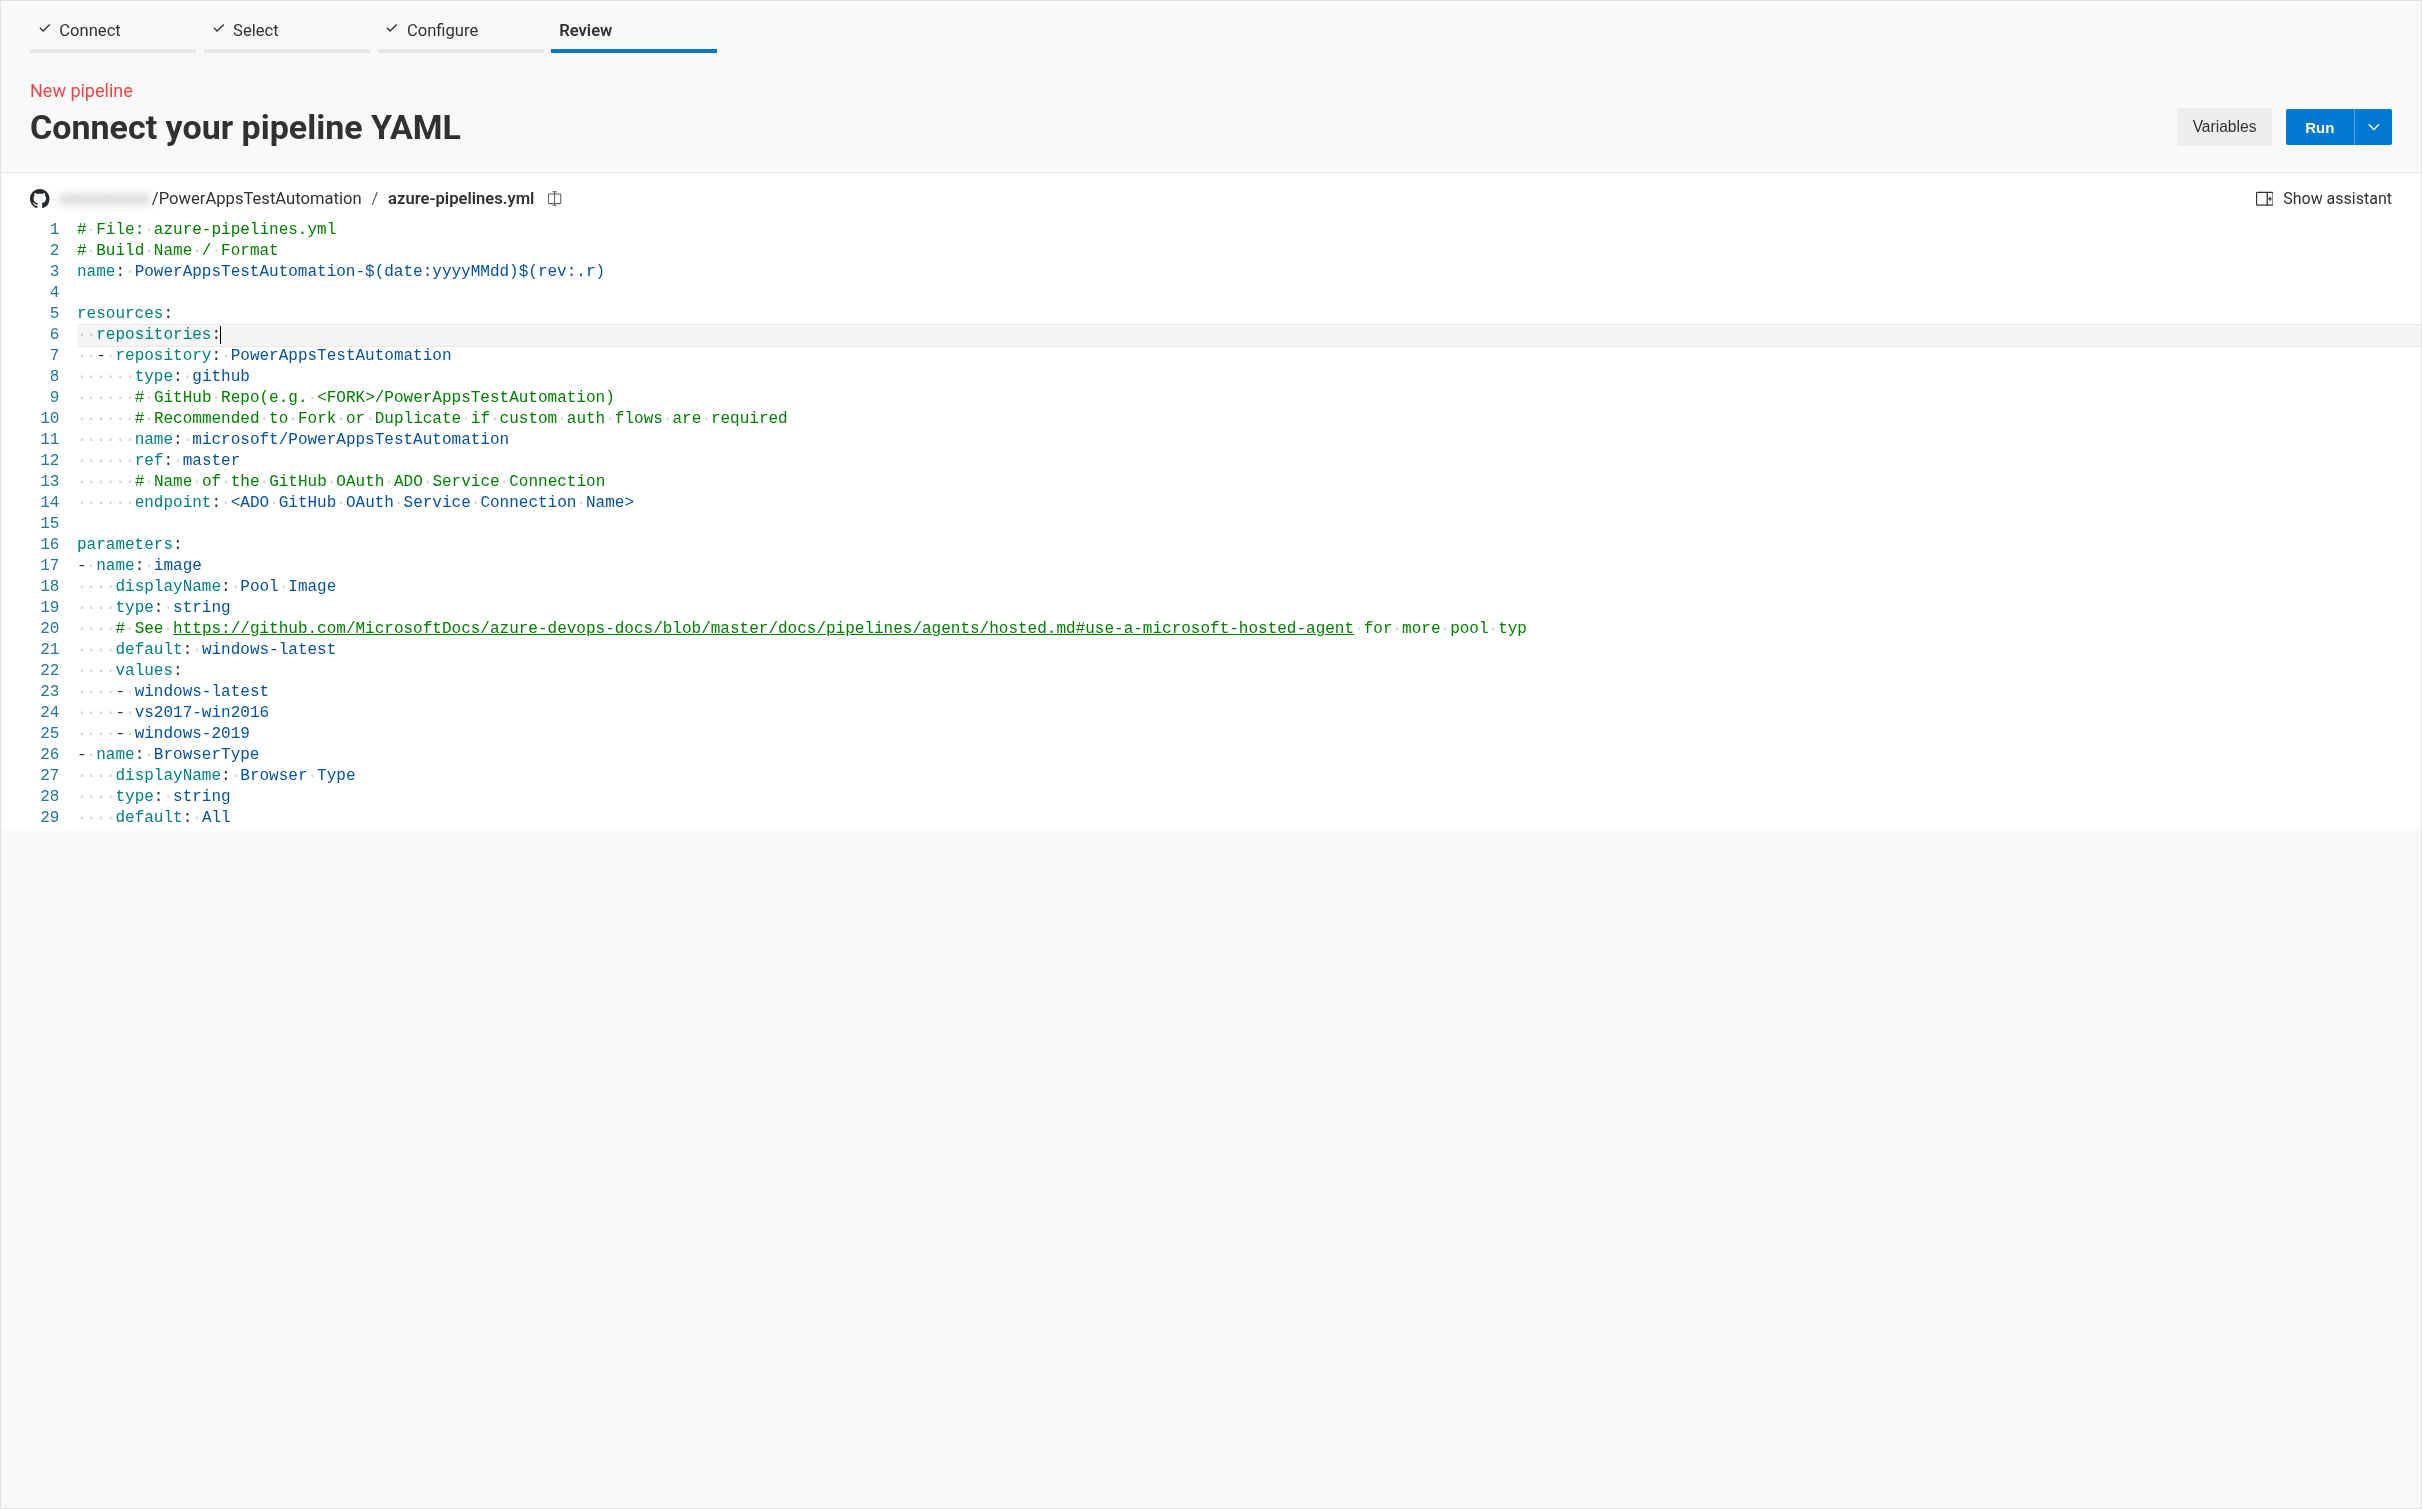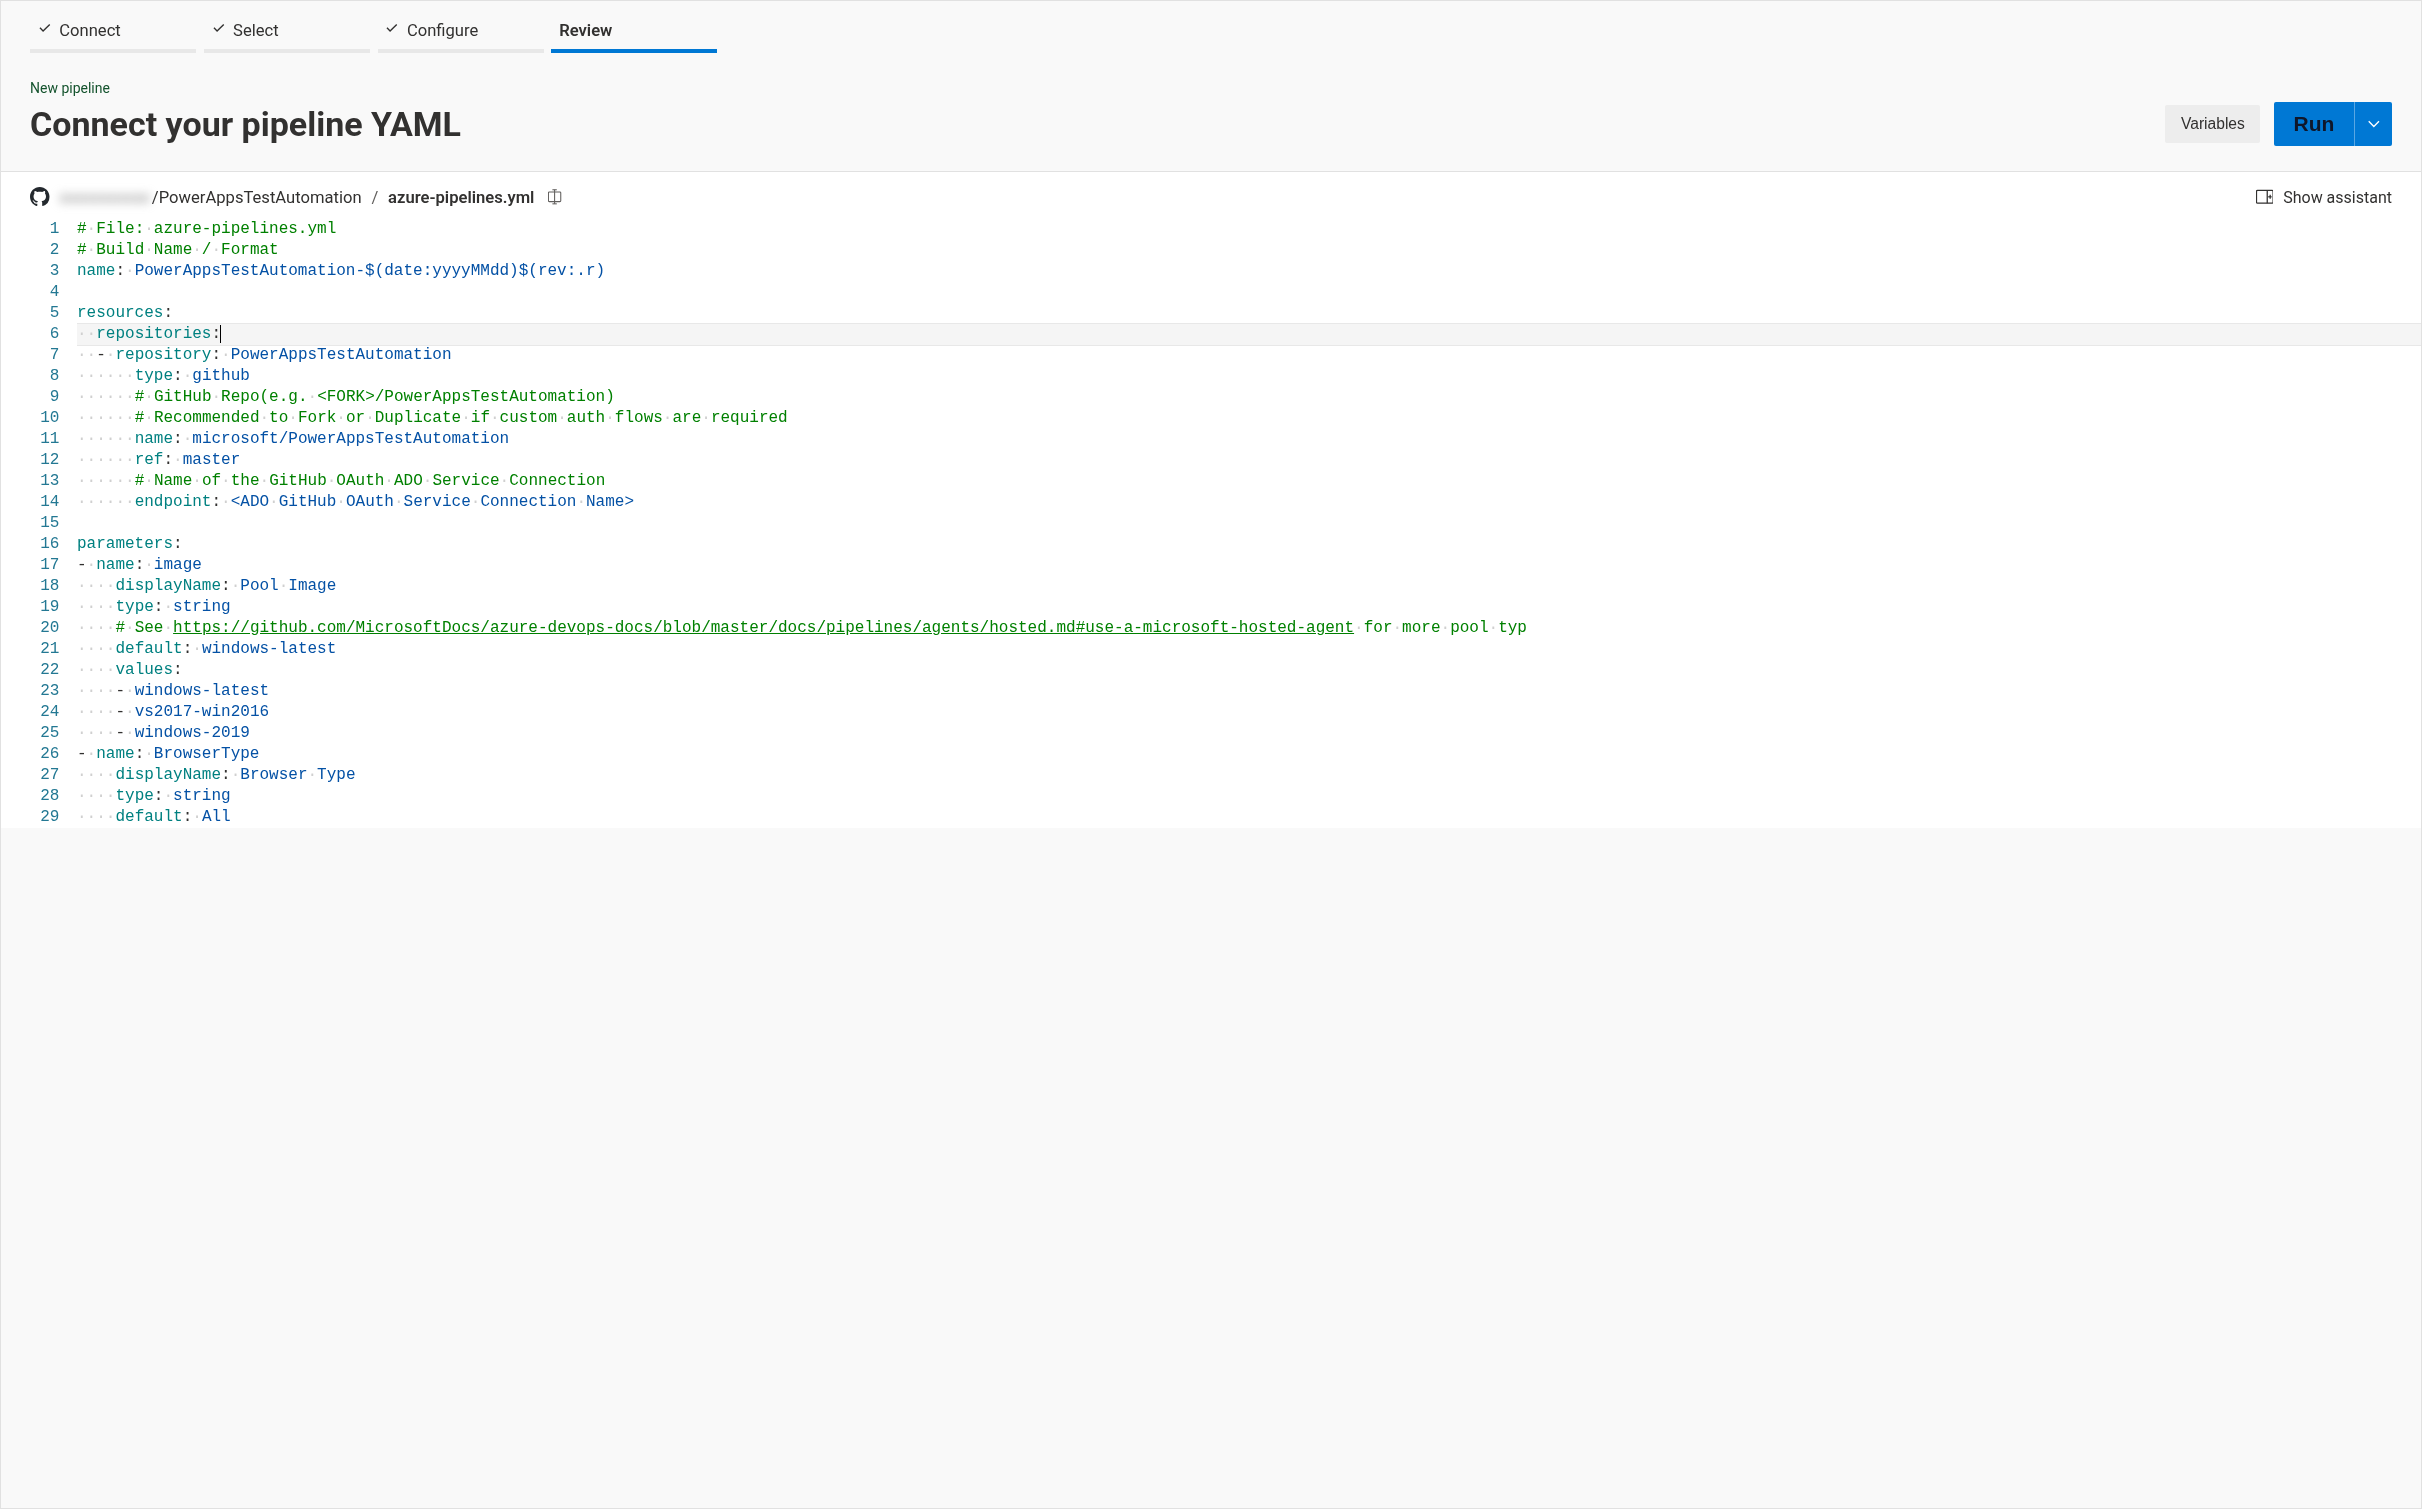--- a/index.html
+++ b/index.html
@@ -43,22 +43,22 @@
   .tab::after {
     content: "";
     position: absolute;
     left: 0; right: 0; bottom: 0;
     height: 3.9px;
     background: #e8e8e8;
   }
   .tab.active { font-weight: 600; }
   .tab.active::after { background: #0078d4; }
   .subtitle {
-    font-size: 14px;
-    color: #14532d;
+    font-size: 18px;
+    color: #ef4444;
     margin-bottom: 5.9px;
   }
   .title-row {
     display: flex;
     align-items: center;
     justify-content: space-between;
     padding-bottom: 25px;
   }
   .page-title {
     font-size: 34px;
@@ -78,22 +78,22 @@
     padding: 9.8px 15.6px;
     border-radius: 2px;
     cursor: pointer;
   }
   .split-btn {
     display: flex;
   }
   .btn-primary {
     background: #0078d4;
     border: none;
-    color: #0f172a;
-    font-size: 21px;
+    color: #fef9c3;
+    font-size: 15px;
     font-weight: 600;
     padding: 9.8px 19.5px;
     border-radius: 2px 0 0 2px;
     cursor: pointer;
     text-align: center;
   }
   .btn-primary-chevron {
     background: #0078d4;
     border: none;
     border-left: 1px solid rgba(255,255,255,0.35);

